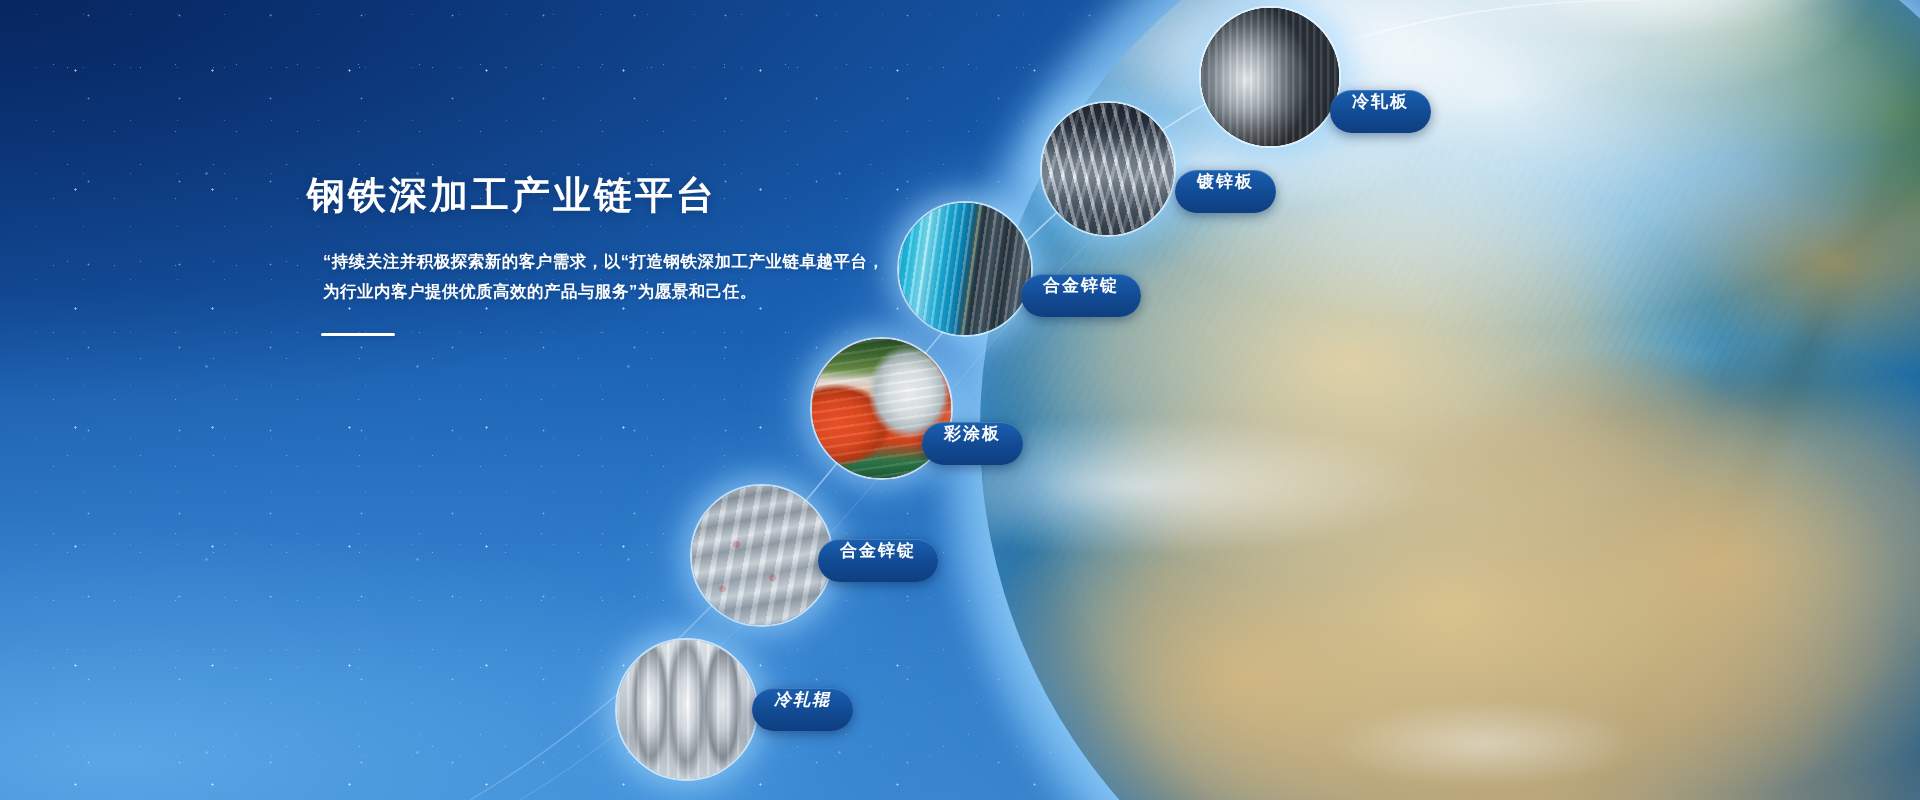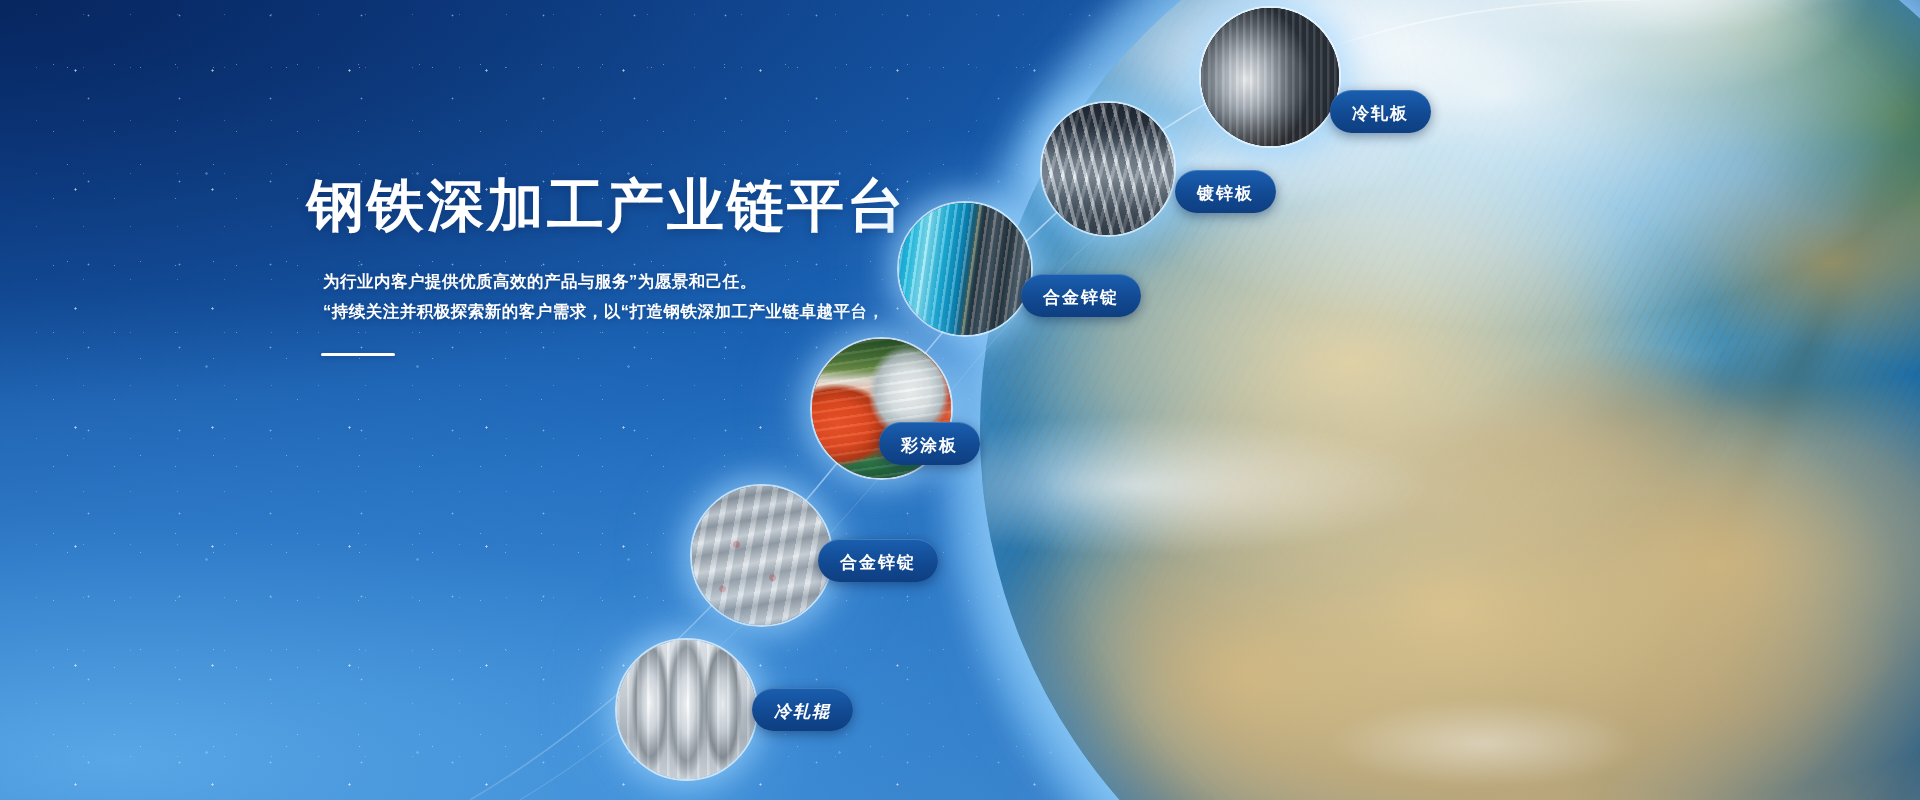--- a/index.html
+++ b/index.html
@@ -120,42 +120,42 @@
     box-shadow:0 0 48px 10px rgba(165,220,255,.55);
     pointer-events:none;
   }
 
   
   .arc{position:absolute;left:0;top:0;width:1920px;height:800px;pointer-events:none;}
 
   
   .copy{position:absolute;left:307px;top:176px;width:600px;}
   .headline{
-    font-size:57px;font-weight:bold;color:#ffffff;letter-spacing:3px;
+    font-size:38px;font-weight:bold;color:#ffffff;letter-spacing:3px;
     line-height:1.05;margin:0;text-shadow:0 2px 10px rgba(8,40,96,.45);
     white-space:nowrap;
   }
   .subcopy{
     margin:30px 0 0 16px;font-size:16.5px;font-weight:bold;color:#ffffff;
     line-height:1.85;letter-spacing:.5px;text-shadow:0 1px 6px rgba(8,40,96,.4);
   }
   .subcopy div{white-space:nowrap;}
   .rule{
     margin:26px 0 0 14px;width:74px;height:3px;background:#ffffff;border-radius:2px;
     box-shadow:0 1px 5px rgba(8,40,96,.35);
   }
   .bubble{
     position:absolute;border-radius:50%;overflow:hidden;
     box-shadow:0 0 26px 9px rgba(160,215,255,.55), 0 0 60px 18px rgba(120,185,245,.28);
     border:2px solid rgba(226,243,255,.85);
   }
   .bubble .photo{position:absolute;inset:0;}
   .tag{
-    position:absolute;display:flex;align-items:flex-end;justify-content:center;
-    height:43px;padding:8px 22px;border-radius:22px;
+    position:absolute;display:flex;align-items:flex-start;justify-content:center;
+    height:43px;padding:0 22px;border-radius:22px;
     background:linear-gradient(180deg,#1a5fb0 0%, #124a93 55%, #0e3e80 100%);
     color:#ffffff;font-size:17px;font-weight:bold;letter-spacing:2px;white-space:nowrap;
     box-shadow:0 3px 12px rgba(6,30,72,.45), inset 0 1px 0 rgba(255,255,255,.18);
   }
 
   
   
   .ph-coils{
     background:
       radial-gradient(46% 56% at 33% 52%, rgba(246,248,250,.95) 0%, rgba(196,204,212,.85) 35%, rgba(96,104,112,.9) 72%, rgba(40,46,54,.95) 100%),
@@ -277,22 +277,22 @@
         <stop offset="100%" stop-color="#ffffff" stop-opacity="0.35"></stop>
       </linearGradient>
     </defs>
     <path d="M 470 800 C 640 700, 760 560, 880 410 C 1000 255, 1120 130, 1300 58 C 1420 12, 1540 0, 1640 0" fill="none" stroke="url(#arcg)" stroke-width="1.6"></path>
     <path d="M 520 800 C 700 690, 830 540, 960 380 C 1090 222, 1230 110, 1420 44" fill="none" stroke="#ffffff" stroke-opacity="0.18" stroke-width="1"></path>
   </svg>
 
   <div class="copy">
     <h1 class="headline">钢铁深加工产业链平台</h1>
     <div class="subcopy">
+      <div>“持续关注并积极探索新的客户需求，以“打造钢铁深加工产业链卓越平台，</div>
       <div>为行业内客户提供优质高效的产品与服务”为愿景和己任。</div>
-      <div>“持续关注并积极探索新的客户需求，以“打造钢铁深加工产业链卓越平台，</div>
     </div>
     <div class="rule"></div>
   </div>
 
   <div class="bubble" style="left:1199px;top:6px;width:142px;height:142px;">
     <div class="photo ph-coils"></div>
   </div>
   <div class="tag" style="left:1330px;top:90px;">
     <span>冷轧板</span>
   </div>
@@ -307,21 +307,21 @@
   <div class="bubble" style="left:897px;top:201px;width:136px;height:136px;">
     <div class="photo ph-aluzinc"></div>
   </div>
   <div class="tag" style="left:1021px;top:274px;">
     <span>合金锌锭</span>
   </div>
 
   <div class="bubble" style="left:810px;top:337px;width:143px;height:143px;">
     <div class="photo ph-colorcoat"></div>
   </div>
-  <div class="tag" style="left:879px;top:422px;">
+  <div class="tag" style="left:922px;top:422px;">
     <span>彩涂板</span>
   </div>
 
   <div class="bubble" style="left:690px;top:484px;width:143px;height:143px;">
     <div class="photo ph-ingots"></div>
   </div>
   <div class="tag" style="left:818px;top:539px;">
     <span>合金锌锭</span>
   </div>
 

